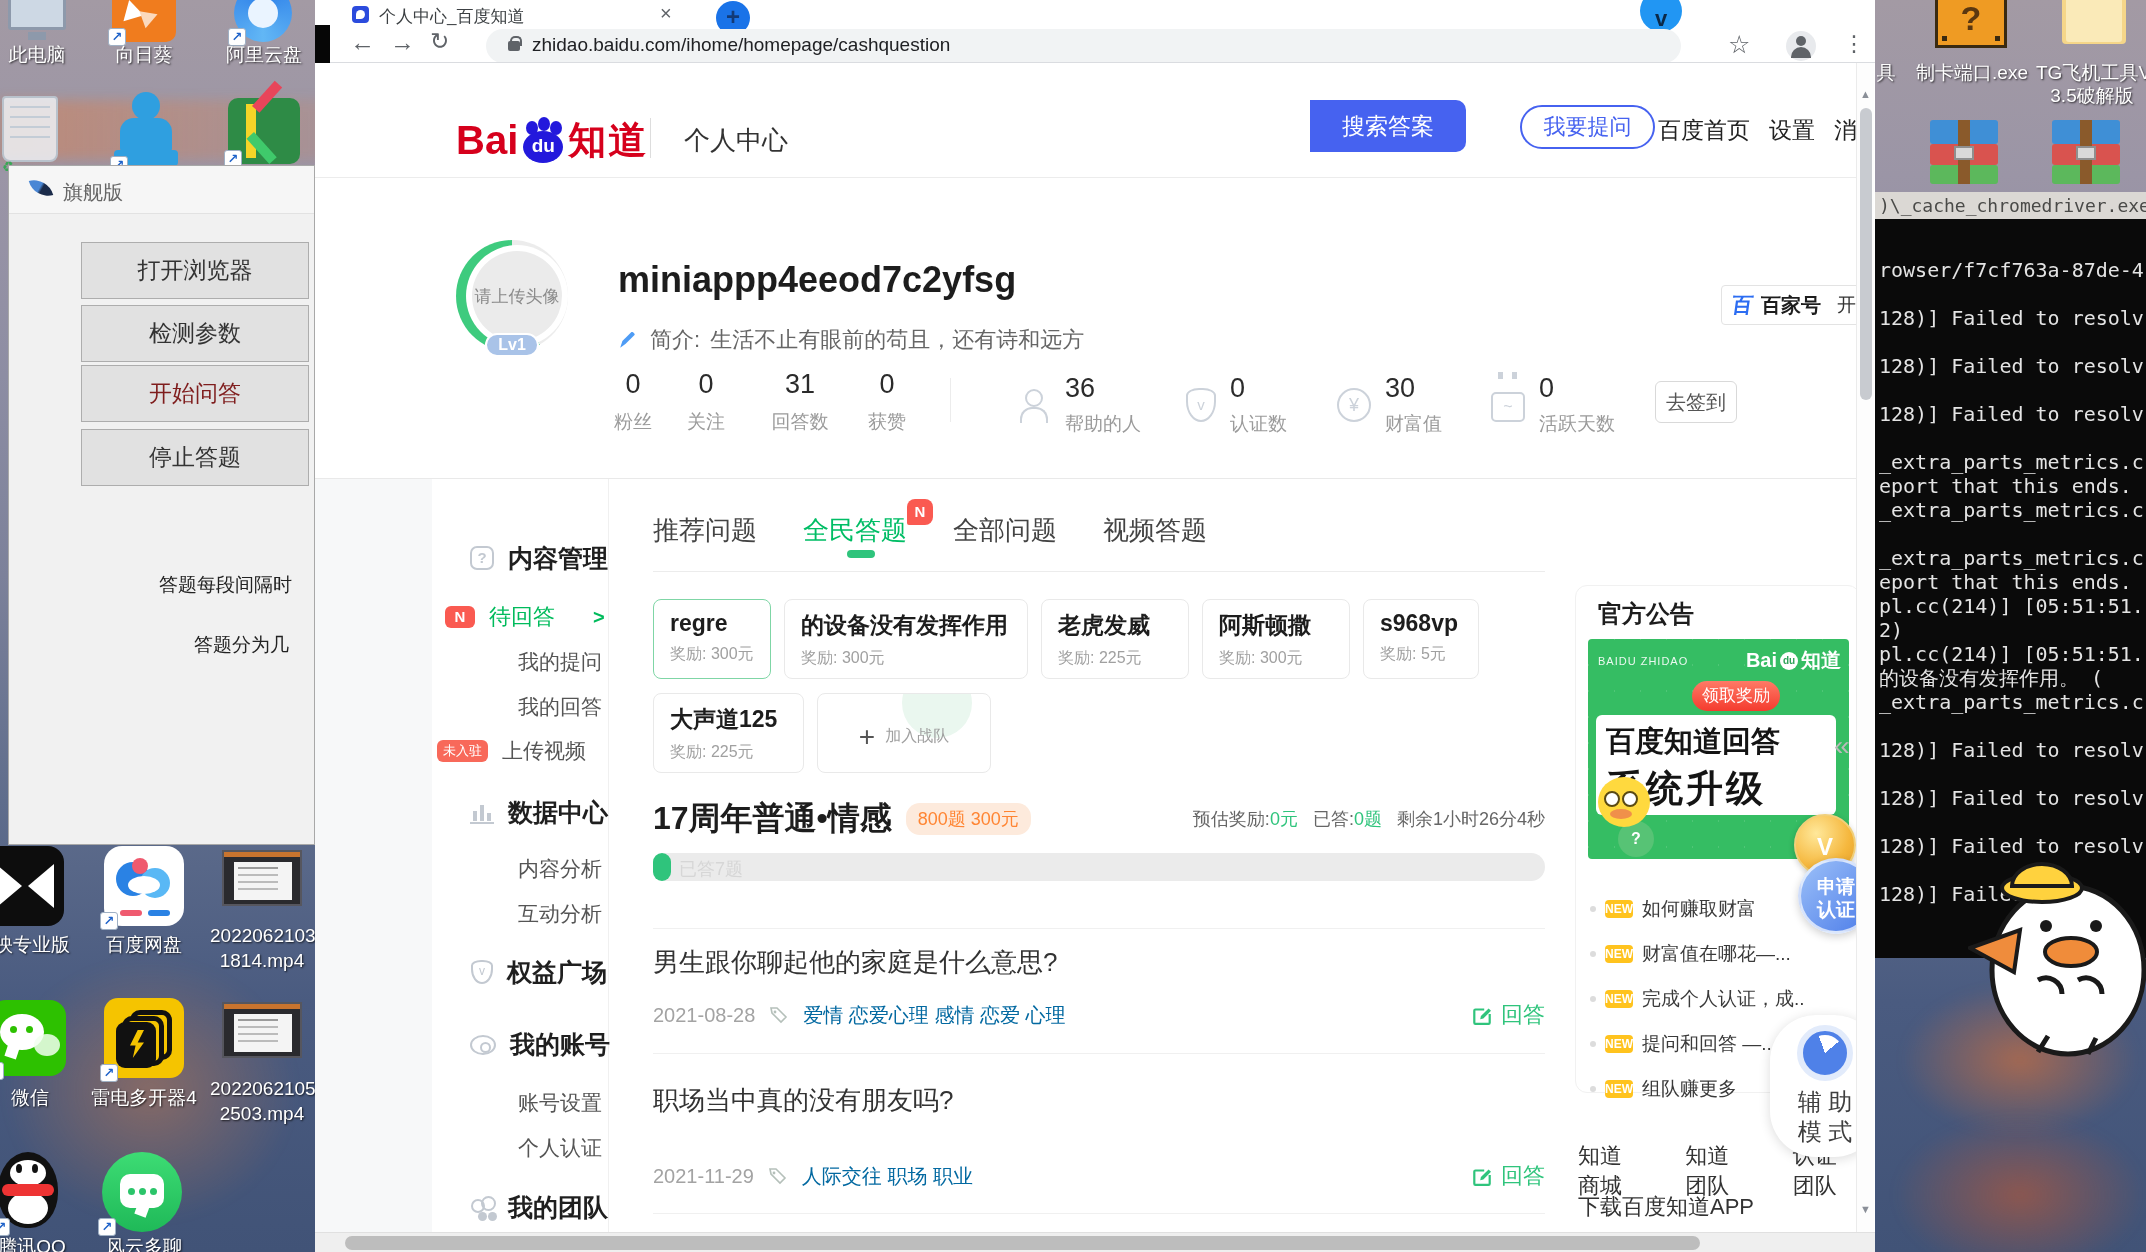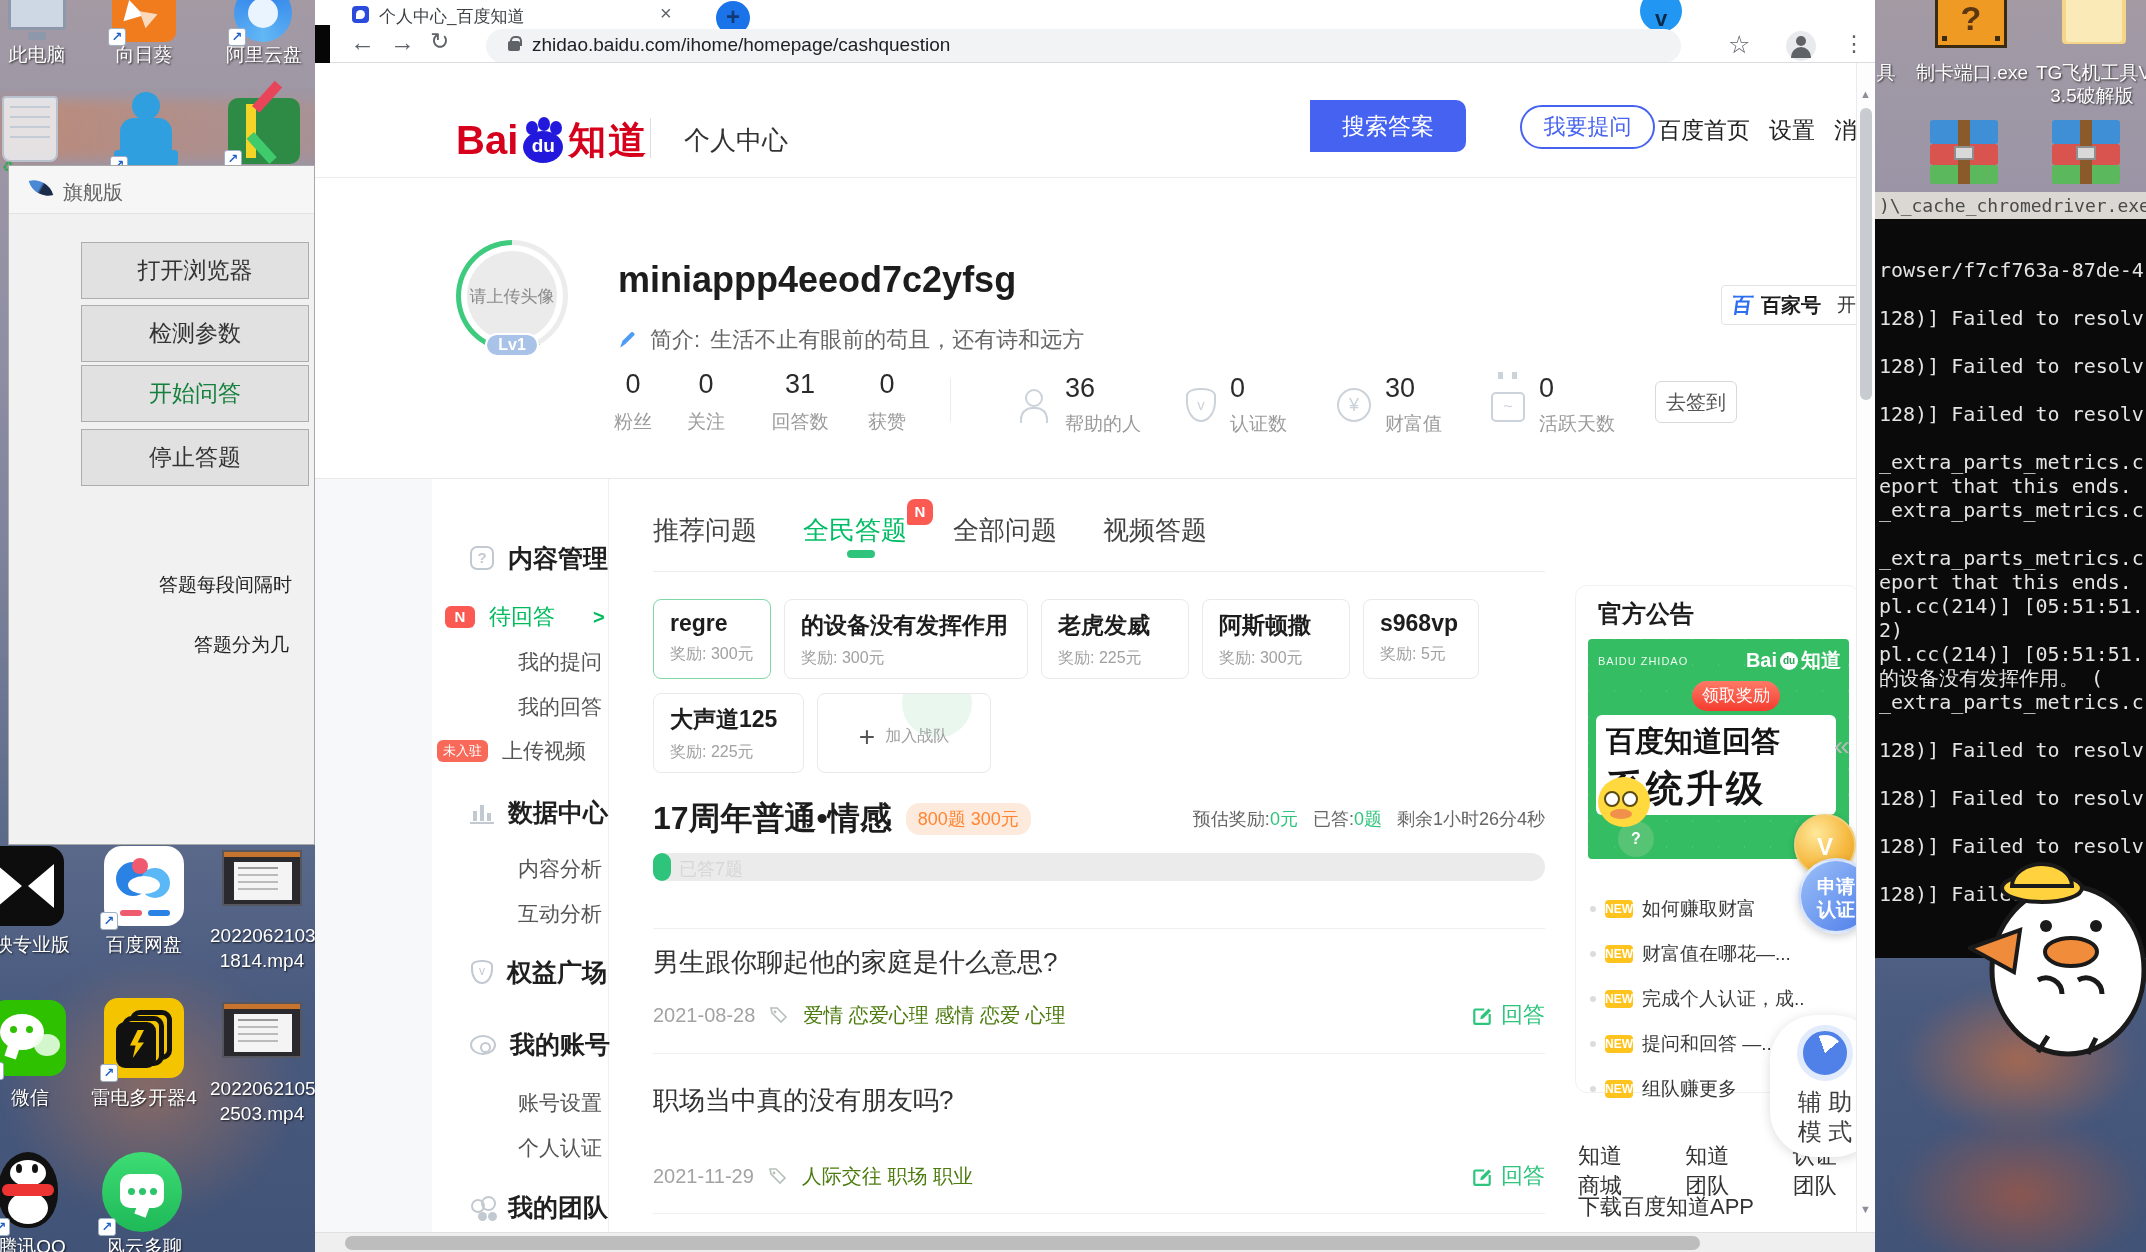--- a/index.html
+++ b/index.html
@@ -56,21 +56,21 @@
   .hdr-div { position:absolute; left:335px; top:55px; width:1px; height:40px; background:#ddd; }
   .nav-center { position:absolute; left:369px; top:60px; font-size:26px; color:#333; }
   .search-input { position:absolute; left:475px; top:37px; width:520px; height:52px; border:2px solid #b9bfca; border-right:none; border-radius:10px 0 0 10px; font-size:22px; color:#333; padding-left:24px; outline:none; background:#fff; }
   .search-input::placeholder { color:#9aa3ad; }
   .search-btn { position:absolute; left:995px; top:37px; width:156px; height:52px; background:#4662f0; color:#fff; font-size:23px; border:none; border-radius:0 10px 10px 0; }
   .ask-btn { position:absolute; left:1205px; top:42px; width:135px; height:44px; background:#fff; border:2px solid #4662f0; border-radius:24px; color:#4662f0; font-size:22px; }
   .hdr-link { position:absolute; top:52px; font-size:23px; color:#222; white-space:nowrap; }
   .hdr-border { position:absolute; left:0; top:114px; width:1541px; height:1px; background:#ececec; }
 
   
-  .ring { position:absolute; left:141px; top:177px; width:112px; height:112px; border-radius:50%; background:conic-gradient(from 150deg,#3ecb7e 0 210deg,#ececec 210deg 360deg); display:flex; align-items:center; justify-content:center; }
+  .ring { position:absolute; left:141px; top:177px; width:112px; height:112px; border-radius:50%; background:conic-gradient(from 150deg,#3ecb7e 0 210deg,#ececec 210deg 360deg); display:flex; align-items:center; justify-content:flex-end; }
   .ring-in { width:102px; height:102px; border-radius:50%; background:#fff; display:flex; align-items:center; justify-content:center; }
   .avatar-face { width:90px; height:90px; border-radius:50%; background:#ebebeb; color:#8a8a8a; font-size:17px; display:flex; align-items:center; justify-content:center; }
   .lv { position:absolute; left:170px; top:270px; width:54px; height:24px; background:#a9c3e8; border:2px solid #fff; border-radius:13px; color:#fff; font-size:16px; font-weight:bold; text-align:center; line-height:20px; }
   .uname { position:absolute; left:303px; top:196px; font-size:36px; font-weight:bold; color:#1d1d1d; }
   .bio { position:absolute; left:303px; top:262px; display:flex; align-items:center; gap:10px; font-size:22px; color:#666; }
   .stat { position:absolute; width:80px; text-align:center; }
   .stat b { display:block; font-size:27px; color:#2b2b2b; font-weight:normal; }
   .stat span { display:block; margin-top:9px; font-size:19px; color:#9b9b9b; }
   .vline { position:absolute; left:635px; top:315px; width:1px; height:44px; background:#ececec; }
   .istat { position:absolute; display:flex; align-items:center; gap:14px; }
@@ -130,21 +130,21 @@
   .m-name { font-size:32px; font-weight:bold; color:#1d1d1d; }
   .m-badge { margin-left:14px; background:#fdeadc; color:#ff8533; font-size:18px; border-radius:14px; padding:4px 12px; }
   .m-right { margin-left:auto; font-size:18px; color:#666; }
   .m-right b { color:#2fc47c; font-weight:normal; }
   .progress { position:absolute; left:0; top:340px; width:892px; height:28px; background:#ebebeb; border-radius:14px; }
   .progress-fill { position:absolute; left:0; top:0; width:18px; height:28px; background:#2fc47c; border-radius:14px; }
   .progress-label { position:absolute; left:26px; top:4px; font-size:18px; color:#d6d6d6; }
   .qdiv { position:absolute; left:0; width:892px; height:1px; background:#f0f0f0; }
   .qtitle { position:absolute; left:0; font-size:26px; color:#333; }
   .qmeta { position:absolute; left:0; width:892px; display:flex; align-items:center; gap:14px; font-size:20px; color:#a3a3a3; }
-  .qtags { color:#4d7c0f; }
+  .qtags { color:#0369a1; }
   .answer { margin-left:auto; display:flex; align-items:center; gap:8px; color:#2fc47c; font-size:22px; }
 
   
   .rp-card { position:absolute; left:1260px; top:522px; width:285px; height:508px; border:1px solid #f1f1f1; border-radius:12px; background:#fff; }
   .rp-title { position:absolute; left:22px; top:12px; font-size:24px; font-weight:bold; color:#1d1d1d; }
   .banner { position:absolute; left:12px; top:53px; width:261px; height:220px; border-radius:4px; background-color:#35bd63; background-image:linear-gradient(115deg,rgba(255,255,255,.13) 1px,transparent 1px),linear-gradient(65deg,rgba(255,255,255,.13) 1px,transparent 1px); background-size:26px 26px; overflow:hidden; }
   .bn-brand { position:absolute; left:10px; top:16px; font-size:11px; color:rgba(255,255,255,.9); letter-spacing:1px; }
   .bn-logo { position:absolute; right:8px; top:8px; display:flex; align-items:center; gap:3px; color:#fff; font-weight:bold; font-size:20px; }
   .bn-paw { width:18px; height:18px; background:#fff; border-radius:50%; color:#2fa45a; font-size:10px; font-weight:bold; text-align:center; line-height:18px; }
   .bn-ribbon { position:absolute; left:104px; top:42px; width:88px; height:30px; background:linear-gradient(#ff7a66,#f43b2e); border-radius:16px; color:#fff; font-size:17px; text-align:center; line-height:30px; }
@@ -302,21 +302,21 @@
 </div>
 <div class="dlabel" style="left:94px;top:1234px;width:100px;">风云多聊</div>
 
 <div class="panel">
   <div class="panel-head">
     <div class="quill"></div>
     <div class="panel-title">旗舰版</div>
   </div>
   <button class="pbtn" style="top:76px;">打开浏览器</button>
   <button class="pbtn" style="top:139px;">检测参数</button>
-  <button class="pbtn" style="top:199px;color:#15803d;">开始问答</button>
+  <button class="pbtn" style="top:199px;color:#7f1d1d;">开始问答</button>
   <button class="pbtn" style="top:263px;">停止答题</button>
   <div class="plabel" style="left:150px;top:406px;">答题每段间隔时</div>
   <div class="plabel" style="left:185px;top:466px;">答题分为几</div>
 </div>
 
 <div class="browser">
 
   <div class="tab-fav"></div>
   <div class="tab-title">个人中心_百度知道</div>
   <div class="tab-close">×</div>

